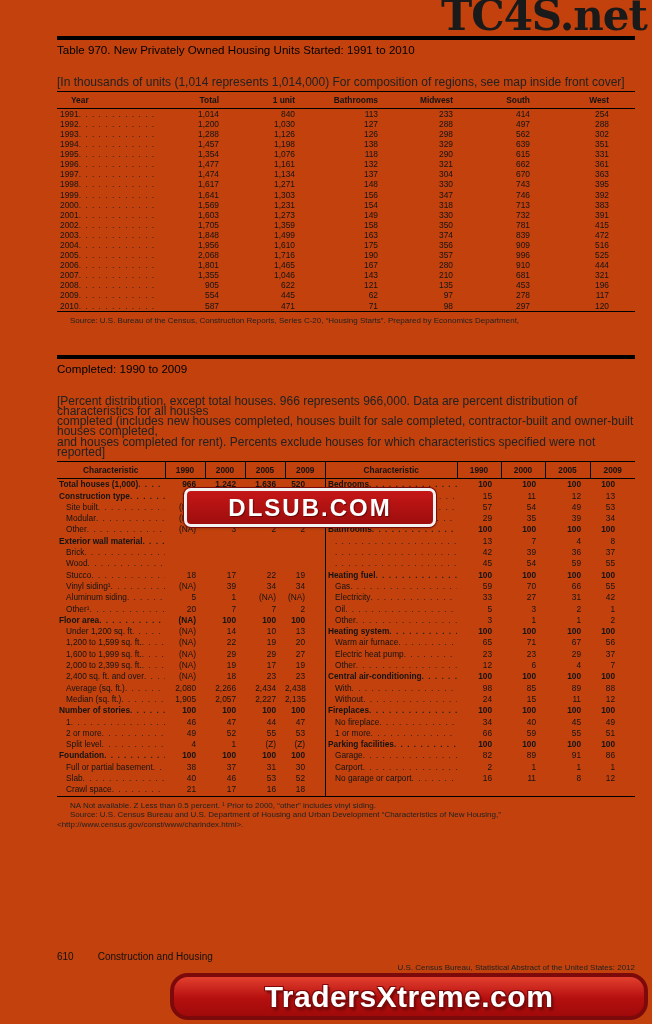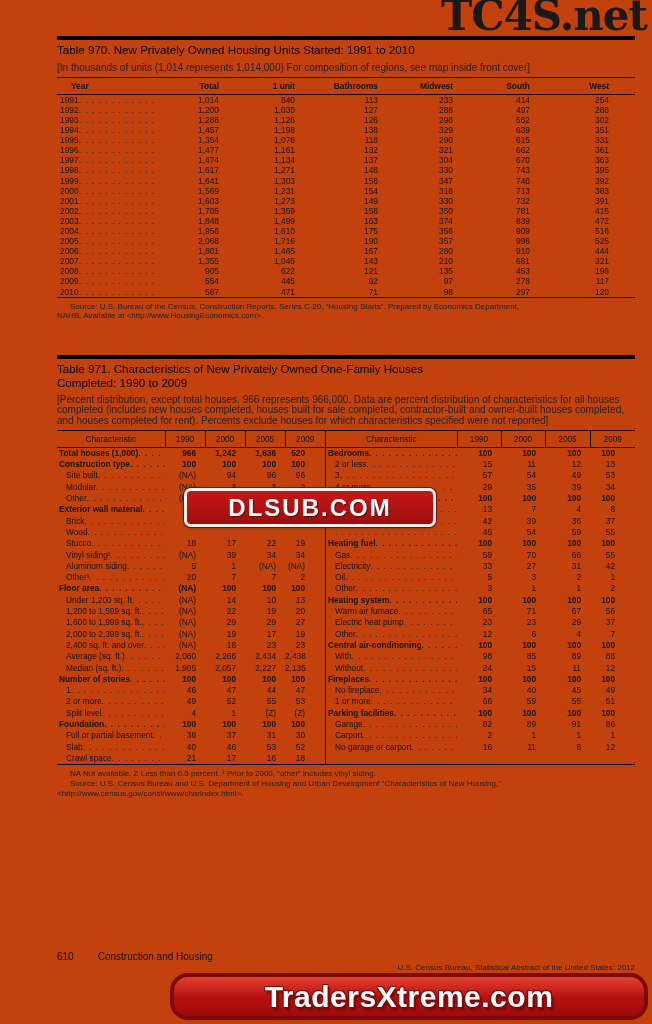--- a/index.html
+++ b/index.html
@@ -1,38 +1,38 @@
 <!DOCTYPE html>
 <html><head>
 <meta charset="utf-8">
 <style>
 *{box-sizing:border-box;margin:0;padding:0}
 html,body{background:#9a9a9a}
 .page{position:relative;width:652px;height:1024px;margin:0 auto;background:#c2410c;font-family:"Liberation Sans",sans-serif;color:#141414;overflow:hidden}
 .block{position:absolute;left:57px;width:578px}
 .heavybar{height:4px;background:#000}
 .tbl-title{font-weight:normal;font-size:11.6px;line-height:13.5px;margin-top:3px;color:#000}
-.tbl-note{font-size:10px;line-height:10.3px;margin-top:6px;color:#222}
+.tbl-note{font-size:12px;line-height:10.3px;margin-top:20px;color:#222}
 .src{font-size:8px;line-height:9.8px;margin-top:4px;color:#222}
 .ind{padding-left:13px}
 table{border-collapse:collapse;table-layout:fixed}
 .t970{width:578px;margin-top:4px;border-top:1px solid #000;border-bottom:1px solid #000}
 .t970 th{font-weight:bold;font-size:8.4px;padding:3px 6px 3px 0;border-bottom:1px solid #000;text-align:right;white-space:nowrap}
 .t970 th:first-child{text-align:left;padding:3px 0 3px 14px}
 .t970 th:last-child{padding-right:26px}
 .t970 td{font-size:8.4px;line-height:10.1px;white-space:nowrap;overflow:hidden}
 .t970 td.num{text-align:right;padding-right:6px}
 .t970 td:last-child{padding-right:26px}
 .t970 td.lbl{padding-left:3px}
 .t971wrap{display:flex;align-items:stretch;margin-top:4px;border-top:1px solid #000;border-bottom:1px solid #000}
 .halfcol.right{border-left:1px solid #000}
 .t971{font-size:8.3px}
 .t971.left{width:268px}
 .t971.right{width:309px}
-.t971 th{font-weight:normal;font-size:8.3px;border-bottom:1px solid #000;border-left:1px solid #000;padding:3px 0;text-align:center;white-space:nowrap}
+.t971 th{font-weight:bold;font-size:8.3px;border-bottom:1px solid #000;border-left:1px solid #000;padding:3px 0;text-align:center;white-space:nowrap}
 .t971 th:first-child{border-left:none}
 .t971 td{line-height:11.3px;white-space:nowrap;overflow:hidden}
 .t971 td.num{text-align:right;padding-right:9px}
 .t971 td:last-child{padding-right:20px}
 .t971 tr.b{font-weight:bold}
 .t971 td.lbl{padding-left:2px}
 .t971 td.lbl.sub{padding-left:9px}
 .lblwrap{display:flex;overflow:hidden}
 .lblwrap .t{white-space:pre}
 .lblwrap .dots{flex:1 1 0;overflow:hidden;white-space:nowrap;letter-spacing:1px;color:#222}
@@ -353,28 +353,26 @@
             <td class="num">471</td>
             <td class="num">71</td>
             <td class="num">98</td>
             <td class="num">297</td>
             <td class="num">120</td>
           </tr>
         </tbody>
     </table>
     <div class="src">
       <div class="ind">Source: U.S. Bureau of the Census, Construction Reports, Series C-20, “Housing Starts”. Prepared by Economics Department,</div>
-      <div>NAHB. Available at &lt;http://www.HousingEconomics.com&gt;.</div>
     </div>
   </div>
 
   <div class="block" style="top:355px">
     <div class="heavybar"></div>
     <div class="tbl-title">
-      <div>Table 971. Characteristics of New Privately Owned One-Family Houses</div>
       <div>Completed: 1990 to 2009</div>
     </div>
     <div class="tbl-note">
       <div>[Percent distribution, except total houses. 966 represents 966,000. Data are percent distribution of characteristics for all houses</div>
       <div>completed (includes new houses completed, houses built for sale completed, contractor-built and owner-built houses completed,</div>
       <div>and houses completed for rent). Percents exclude houses for which characteristics specified were not reported]</div>
     </div>
     <div class="t971wrap">
       <div class="halfcol left">
         <table class="t971 left">

